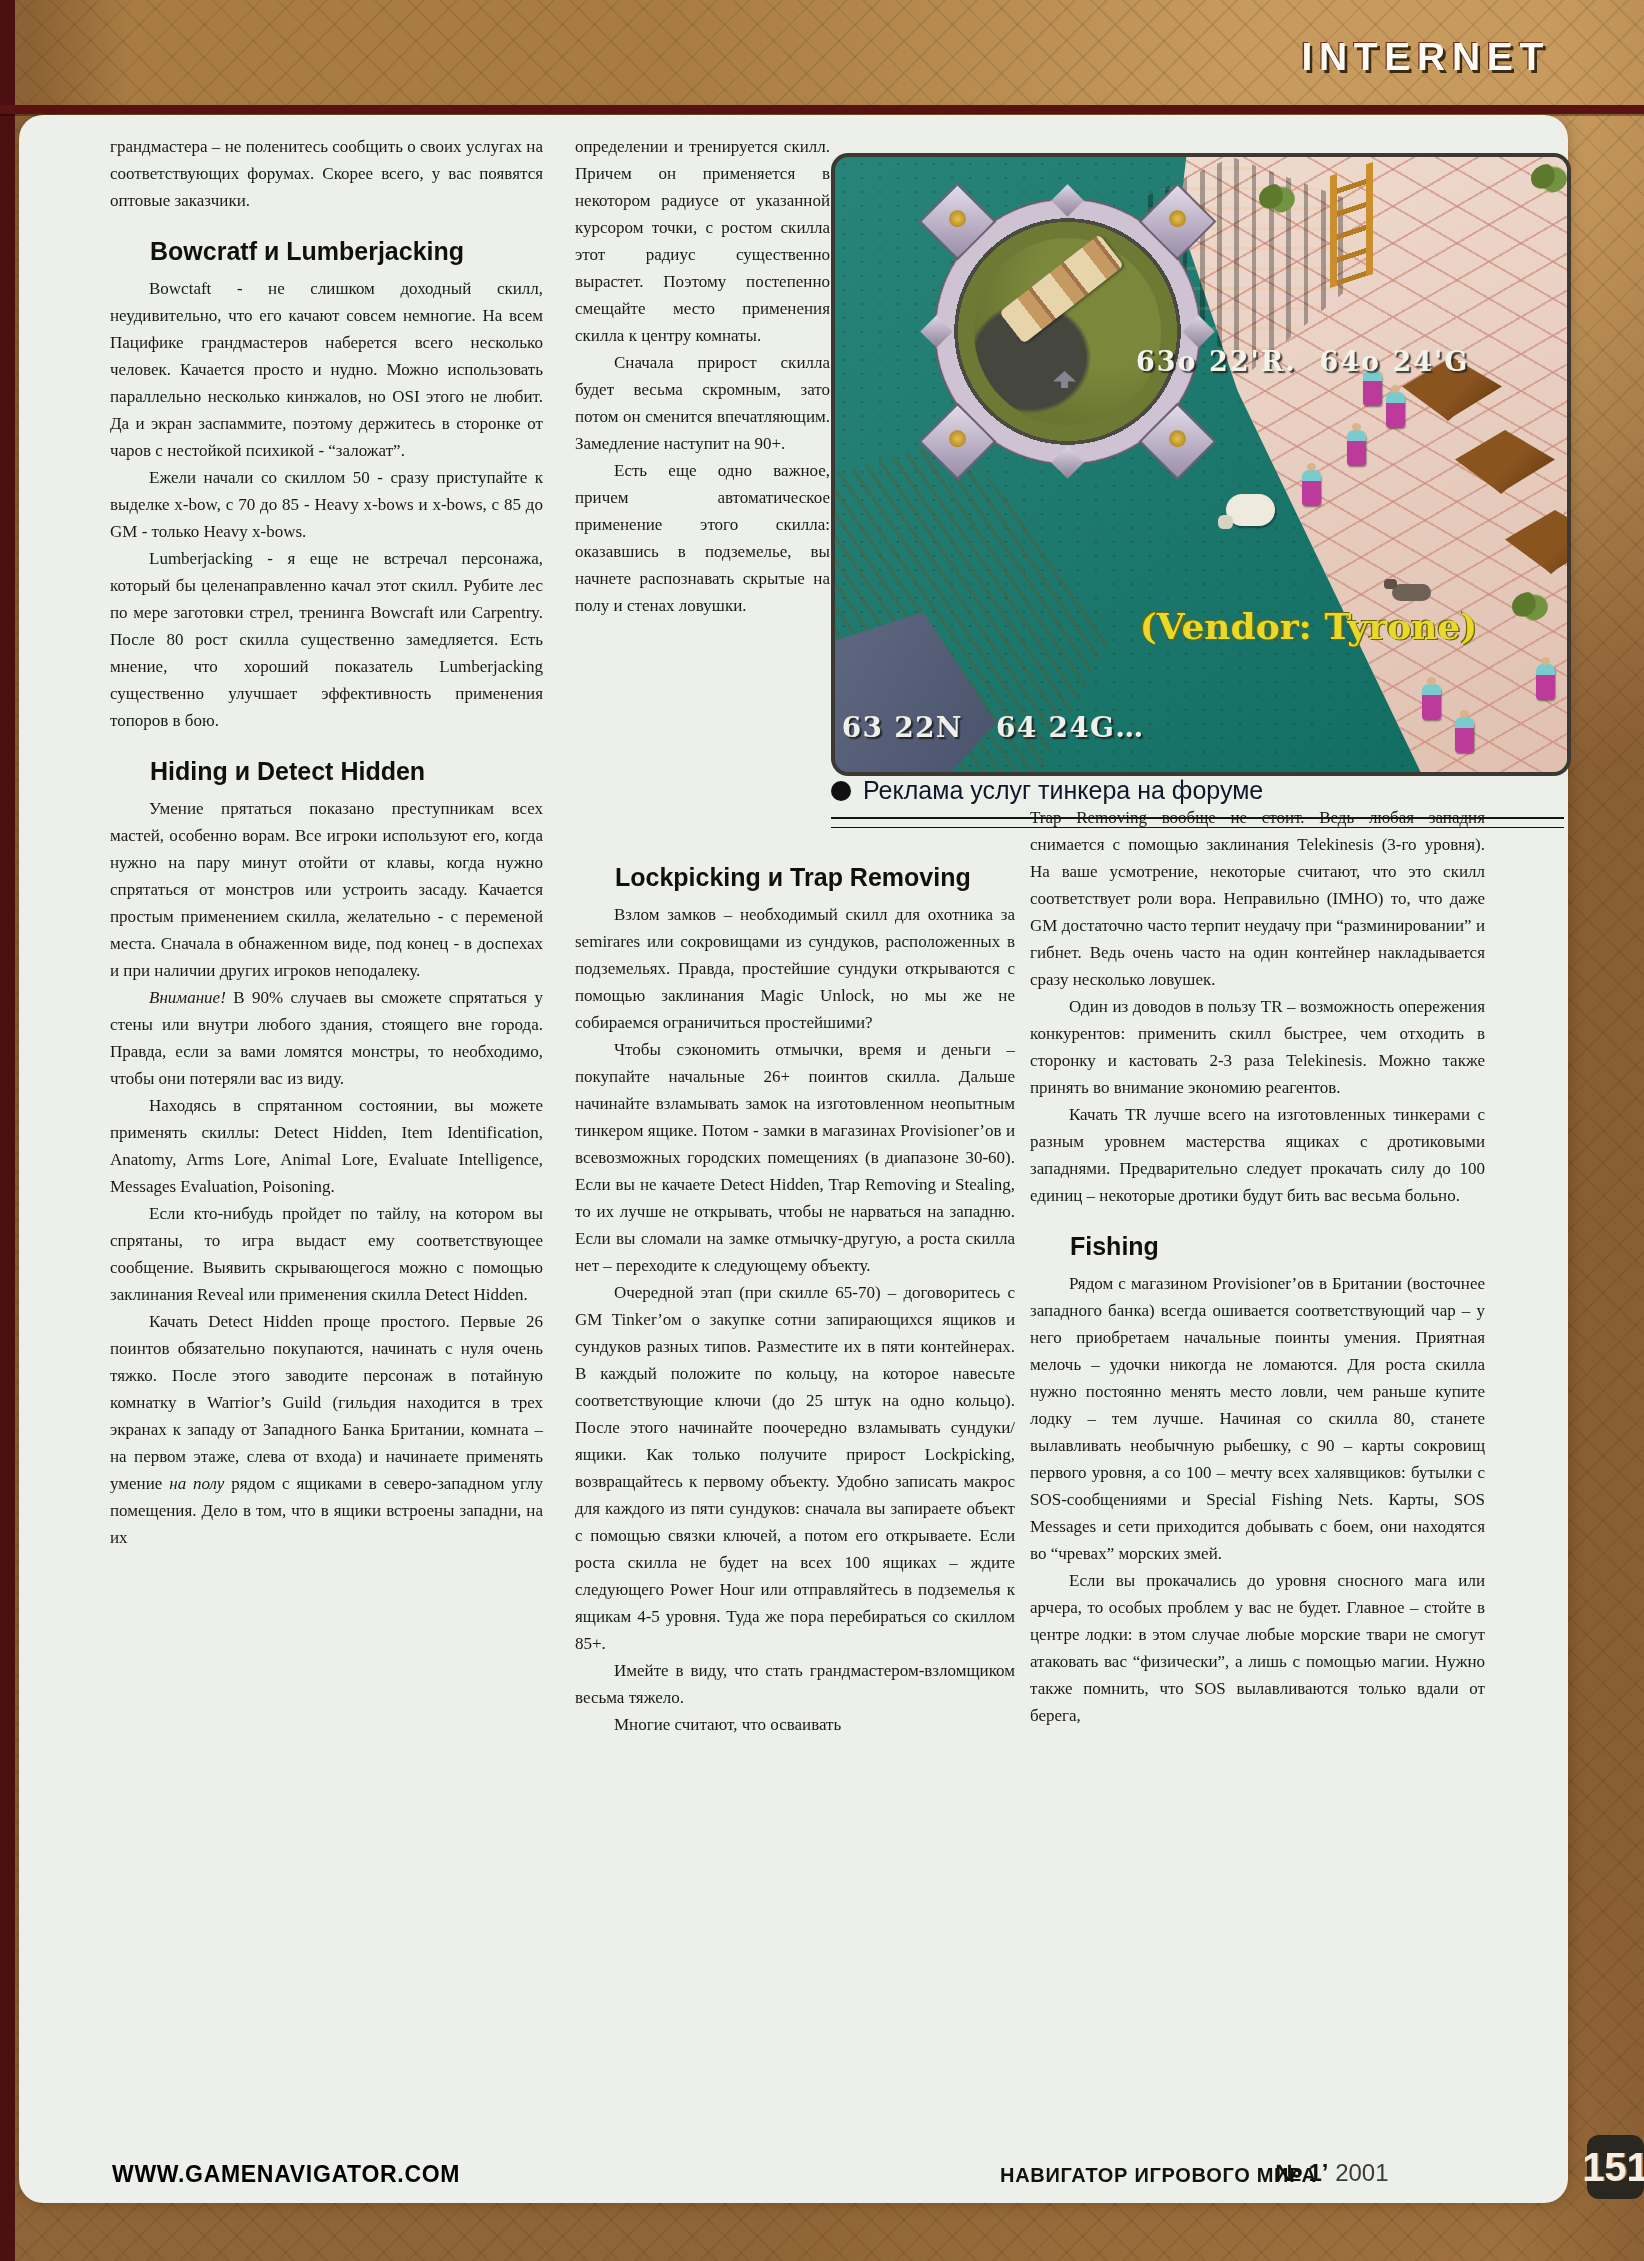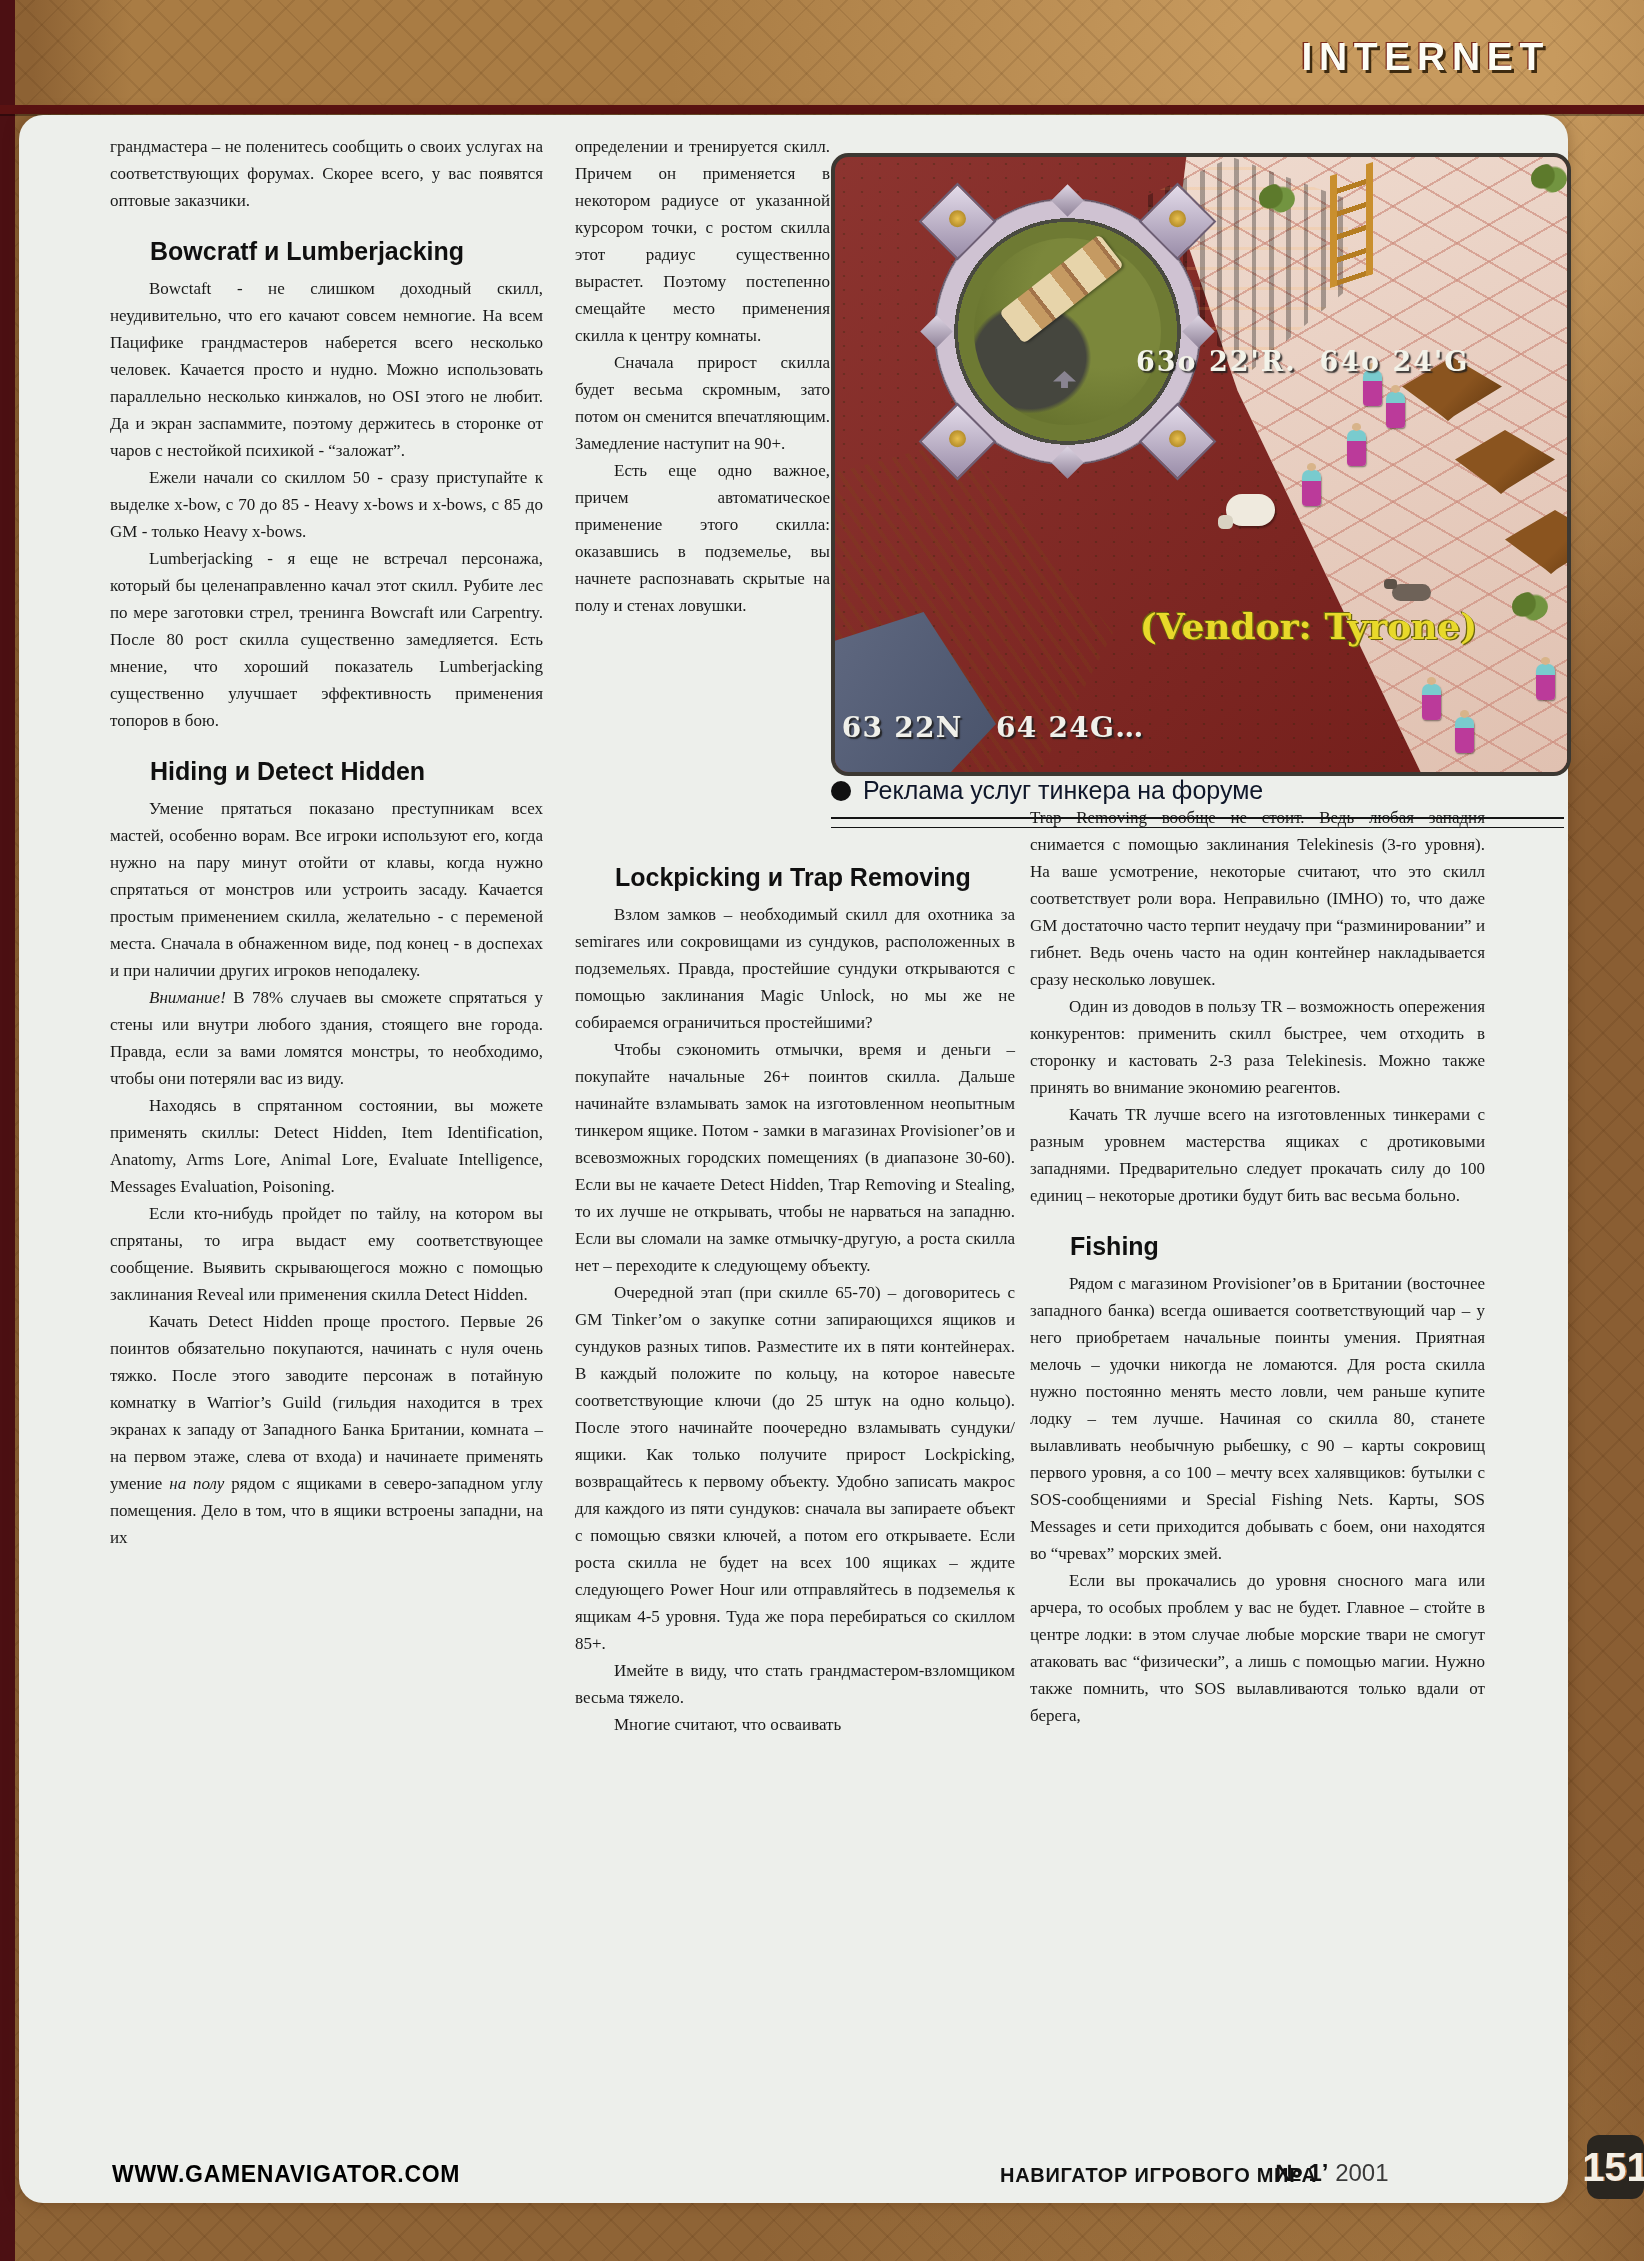--- a/index.html
+++ b/index.html
@@ -29,21 +29,21 @@
   .subhead{font:800 25px/1.05 "Liberation Sans",sans-serif;color:#101010;
     margin:24px 0 10.7px 40px;text-align:left;}
   .subhead.first{margin-top:0;}
   #col1{left:110px;top:133px;width:433px;}
   #col2a{left:575px;top:133px;width:255px;}
   #col2b{left:575px;top:864px;width:440px;}
   #col3{left:1030px;top:804px;width:455px;}
 
   
   .shot{position:absolute;left:831px;top:153px;width:732px;height:615px;border-radius:17.3px;
-    border:4px solid #3c3832;overflow:hidden;background:#7f1d1d;}
+    border:4px solid #3c3832;overflow:hidden;background:#0f766e;}
   .shot-grass{position:absolute;inset:0;
     background-image:radial-gradient(rgba(35,38,8,.28) 1px, rgba(0,0,0,0) 1.7px),
       linear-gradient(135deg, rgba(255,255,210,.10), rgba(20,30,0,.12));
     background-size:18px 14px, 100% 100%;}
   .shot-dirt{position:absolute;left:0;top:46%;width:40%;height:54%;
     background:linear-gradient(110deg,#d2ab74 0 60%, #b98f5c 100%);
     clip-path:polygon(0 10%, 42% 0, 95% 58%, 70% 100%, 0 100%);
     background-image:repeating-linear-gradient(55deg, rgba(120,70,20,.25) 0 4px, rgba(0,0,0,0) 4px 13.3px);}
   .shot-water{position:absolute;left:0;top:74%;width:22%;height:26%;
     background:linear-gradient(120deg,#5f6880,#49536b);
@@ -154,21 +154,21 @@
   <div class="panel"></div>
 
   <div class="col" id="col1">
     <p>грандмастера – не поленитесь сообщить о своих услугах на соответствующих форумах. Скорее всего, у вас появятся оптовые заказчики.</p>
     <div class="subhead">Bowcratf и Lumberjacking</div>
     <p class="ind">Bowctaft - не слишком доходный скилл, неудивительно, что его качают совсем немногие. На всем Пацифике грандмастеров наберется всего несколько человек. Качается просто и нудно. Можно использовать параллельно несколько кинжалов, но OSI этого не любит. Да и экран заспаммите, поэтому держитесь в сторонке от чаров с нестойкой психикой - “заложат”.</p>
     <p class="ind">Ежели начали со скиллом 50 - сразу приступайте к выделке x-bow, с 70 до 85 - Heavy x-bows и x-bows, с 85 до GM - только Heavy x-bows.</p>
     <p class="ind">Lumberjacking - я еще не встречал персонажа, который бы целенаправленно качал этот скилл. Рубите лес по мере заготовки стрел, тренинга Bowcraft или Carpentry. После 80 рост скилла существенно замедляется. Есть мнение, что хороший показатель Lumberjacking существенно улучшает эффективность применения топоров в бою.</p>
     <div class="subhead">Hiding и Detect Hidden</div>
     <p class="ind">Умение прятаться показано преступникам всех мастей, особенно ворам. Все игроки используют его, когда нужно на пару минут отойти от клавы, когда нужно спрятаться от монстров или устроить засаду. Качается простым применением скилла, желательно - с переменой места. Сначала в обнаженном виде, под конец - в доспехах и при наличии других игроков неподалеку.</p>
-    <p class="ind"><i class="em">Внимание!</i><span> В 78% случаев вы сможете спрятаться у стены или внутри любого здания, стоящего вне города. Правда, если за вами ломятся монстры, то необходимо, чтобы они потеряли вас из виду.</span></p>
+    <p class="ind"><i class="em">Внимание!</i><span> В 90% случаев вы сможете спрятаться у стены или внутри любого здания, стоящего вне города. Правда, если за вами ломятся монстры, то необходимо, чтобы они потеряли вас из виду.</span></p>
     <p class="ind">Находясь в спрятанном состоянии, вы можете применять скиллы: Detect Hidden, Item Identification, Anatomy, Arms Lore, Animal Lore, Evaluate Intelligence, Messages Evaluation, Poisoning.</p>
     <p class="ind">Если кто-нибудь пройдет по тайлу, на котором вы спрятаны, то игра выдаст ему соответствующее сообщение. Выявить скрывающегося можно с помощью заклинания Reveal или применения скилла Detect Hidden.</p>
     <p class="ind"><span>Качать Detect Hidden проще простого. Первые 26 поинтов обязательно покупаются, начинать с нуля очень тяжко. После этого заводите персонаж в потайную комнатку в Warrior’s Guild (гильдия находится в трех экранах к западу от Западного Банка Британии, комната – на первом этаже, слева от входа) и начинаете применять умение </span><i class="em">на полу</i><span> рядом с ящиками в северо-западном углу помещения. Дело в том, что в ящики встроены западни, на их</span></p>
   </div>
 
   <div class="col" id="col2a">
     <p>определении и тренируется скилл. Причем он применяется в некотором радиусе от указанной курсором точки, с ростом скилла этот радиус существенно вырастет. Поэтому постепенно смещайте место применения скилла к центру комнаты.</p>
     <p class="ind">Сначала прирост скилла будет весьма скромным, зато потом он сменится впечатляющим. Замедление наступит на 90+.</p>
     <p class="ind">Есть еще одно важное, причем автоматическое применение этого скилла: оказавшись в подземелье, вы начнете распознавать скрытые на полу и стенах ловушки.</p>
   </div>

